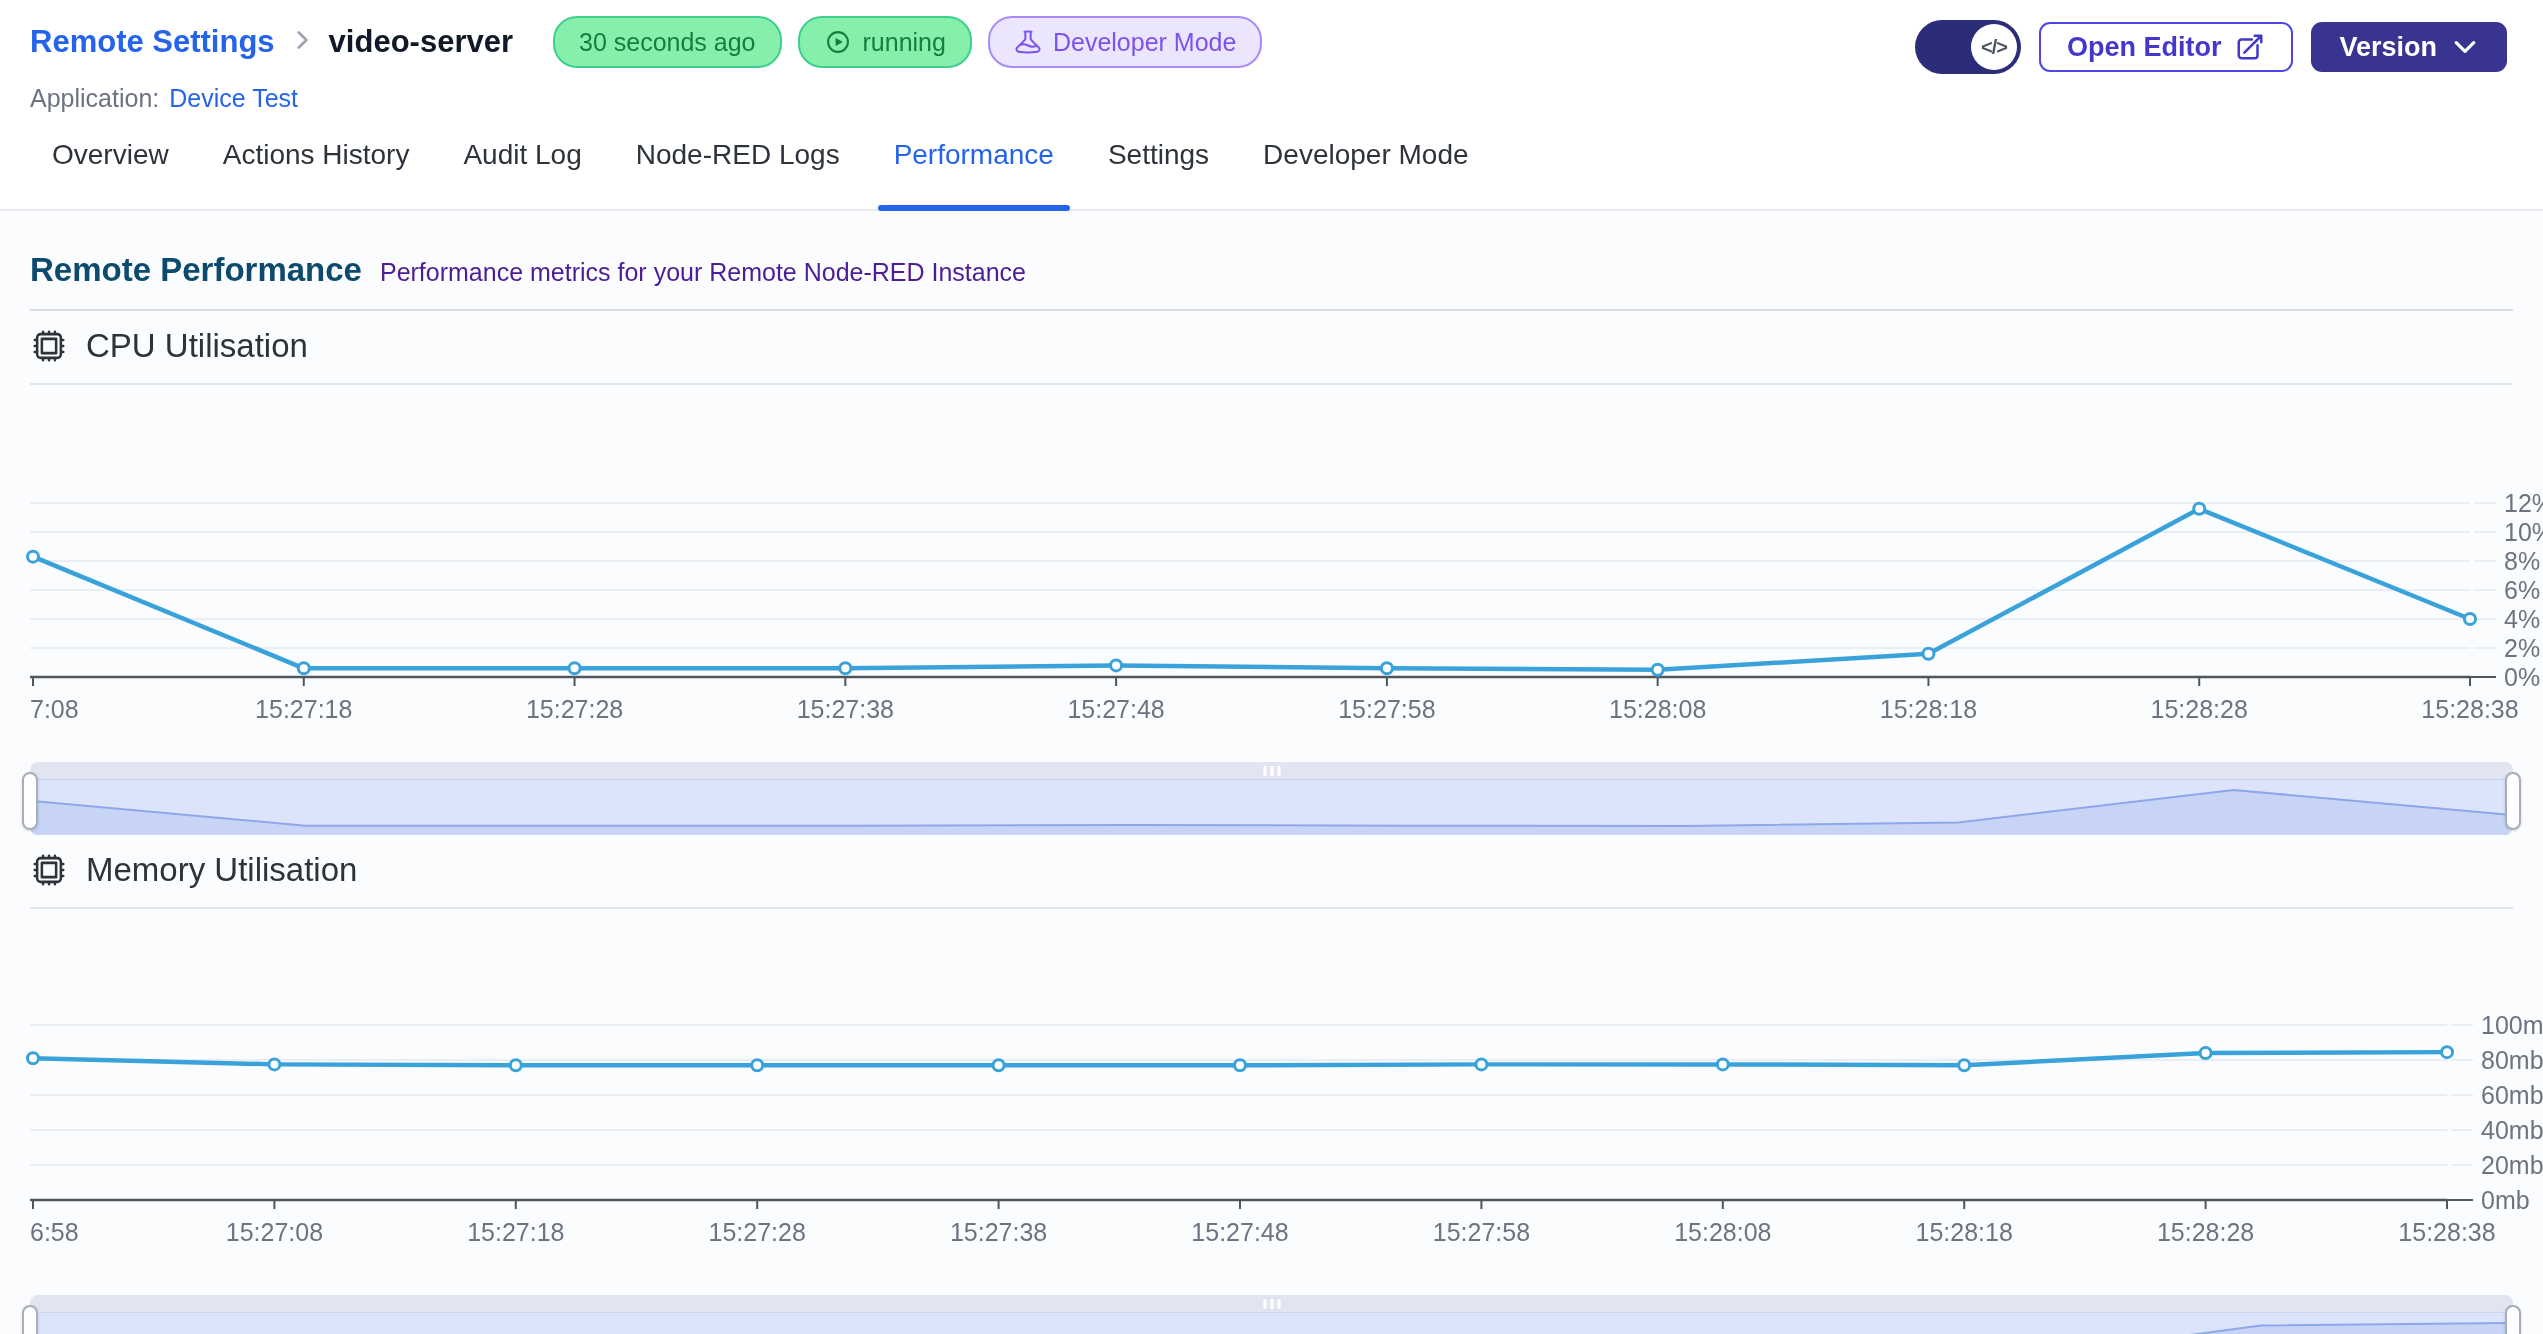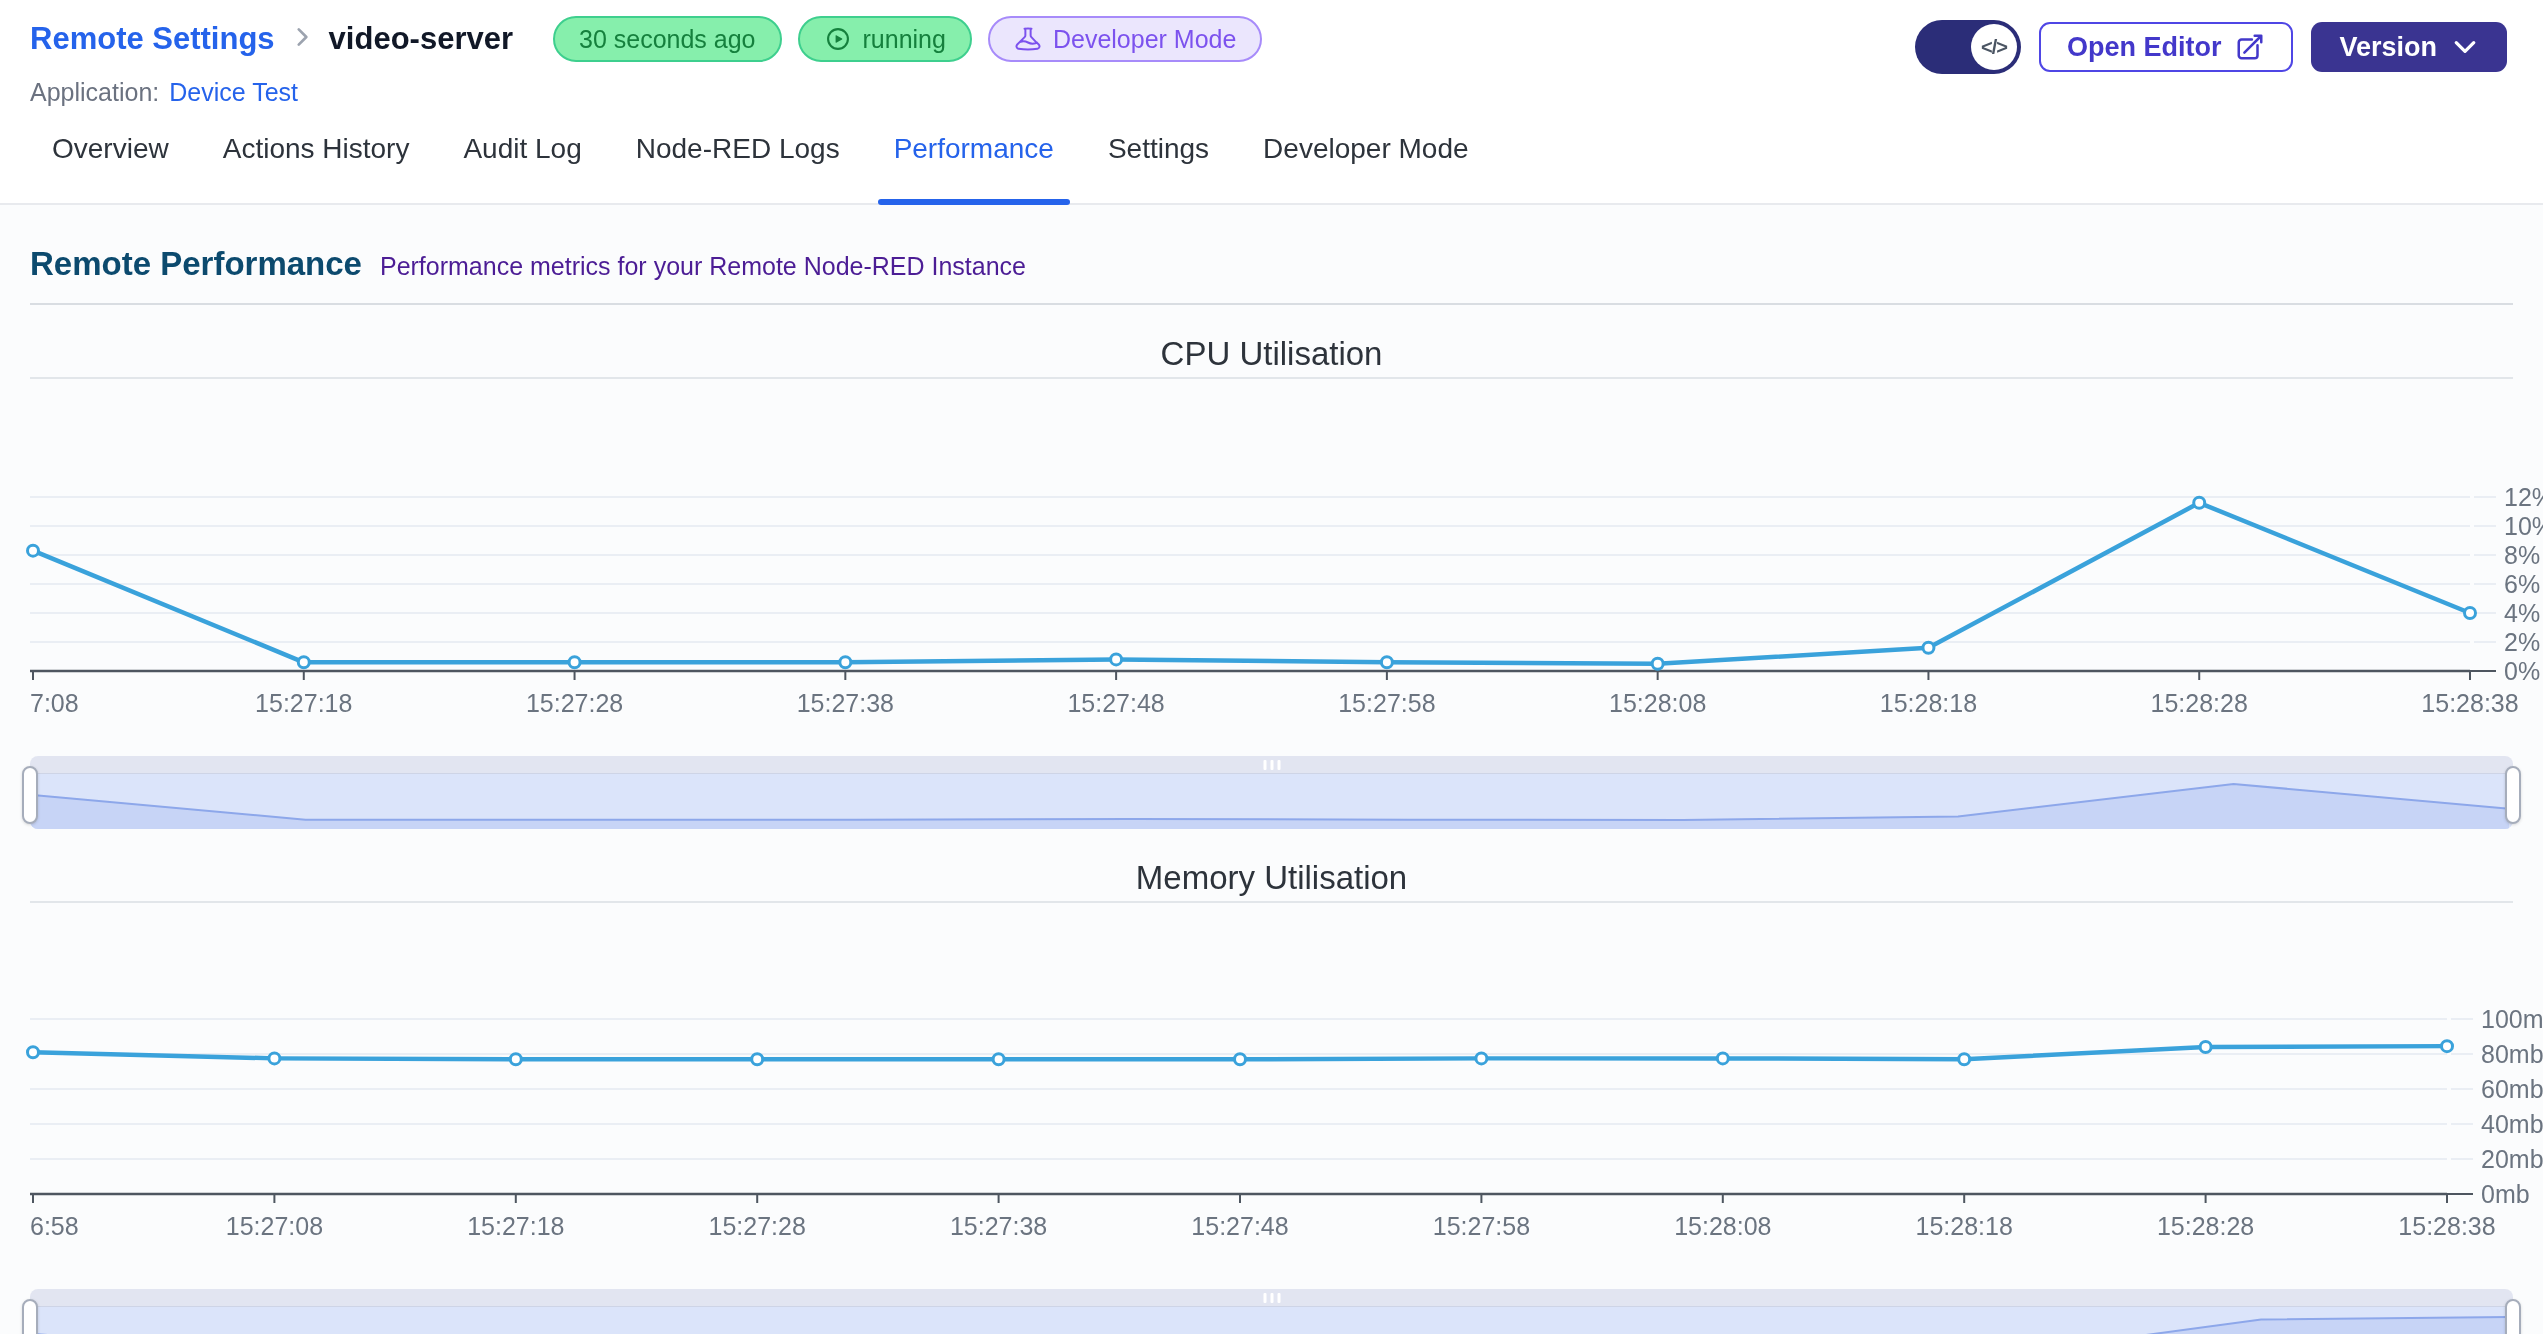--- a/index.html
+++ b/index.html
@@ -7,21 +7,21 @@
     font-family:"Liberation Sans", sans-serif; color:#1f2937; }
 
   
   .topbar { display:flex; justify-content:space-between; align-items:flex-start;
     padding:16px 36px 0 30px; background:#fff; }
   .crumbrow { display:flex; align-items:center; gap:14px; }
   .crumb-root { color:#2563eb; font-weight:700; font-size:31px; text-decoration:none; cursor:pointer; }
   .crumb-sep svg { width:26px; height:26px; stroke:#9ca3af; }
   .crumb-current { color:#111827; font-weight:700; font-size:31px; }
   .badges { display:flex; gap:16px; margin-left:26px; }
-  .badge { height:46px; border-radius:24px; padding:0 24px; font-size:25px;
+  .badge { height:52px; border-radius:24px; padding:0 24px; font-size:25px;
     display:inline-flex; align-items:center; gap:11px; white-space:nowrap; }
   .badge-green { background:#86efac; border:2px solid #3ecf8e; color:#15803d; }
   .badge-purple { background:#ebe6fd; border:2px solid #a78bfa; color:#7c52ee; }
   .badge svg { width:28px; height:28px; }
   .app-row { margin-top:16px; font-size:25px; color:#6b7280; display:flex; gap:10px; }
   .app-link { color:#2563eb; text-decoration:none; cursor:pointer; }
 
   .controls { display:flex; align-items:center; gap:18px; margin-top:4px; }
   .toggle { width:106px; height:54px; border-radius:27px; background:#2b2d78;
     position:relative; cursor:pointer; flex:none; }
@@ -45,21 +45,21 @@
     height:6px; background:#2563eb; border-radius:3px; }
 
   
   main { background:#fbfcfd; padding:40px 30px 0; height:1156px; }
   .page-head { display:flex; align-items:baseline; gap:18px; }
   .page-title { font-size:33px; font-weight:700; color:#0c4a6e; }
   .page-sub { font-size:25px; color:#4c1d95; }
   hr.rule { border:none; border-top:2px solid #d9dde2; margin-top:20px; }
   hr.rule-light { border:none; border-top:2px solid #e2e6ea; margin-top:14px; }
 
-  .section-head { margin-top:12px; display:flex; align-items:center; gap:18px; height:46px;flex-direction:column; }
+  .section-head { margin-top:12px; display:flex; align-items:center; gap:18px; height:46px; }
   .section-head svg { width:38px; height:38px; stroke:#2d333b; }
   .section-title { font-size:33px; color:#2d333b; }
 
   .chart-svg { display:block; overflow:visible; }
 
   
   .brush { position:relative; height:73px; }
   .brush-cpu { margin-top:42px; }
   .brush-mem { margin-top:46px; }
   .brush-clip { position:absolute; inset:0; border-radius:8px; overflow:hidden; }

